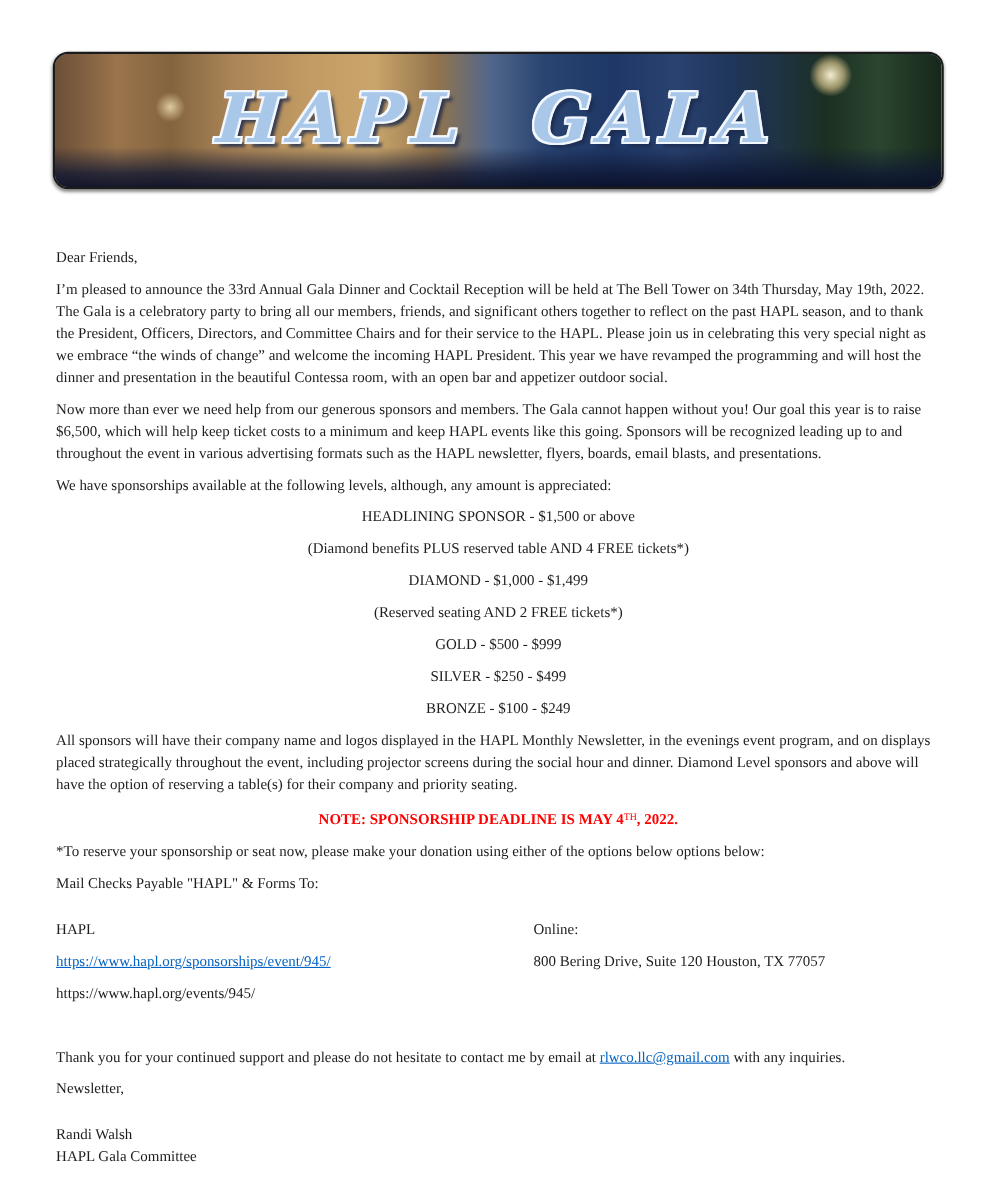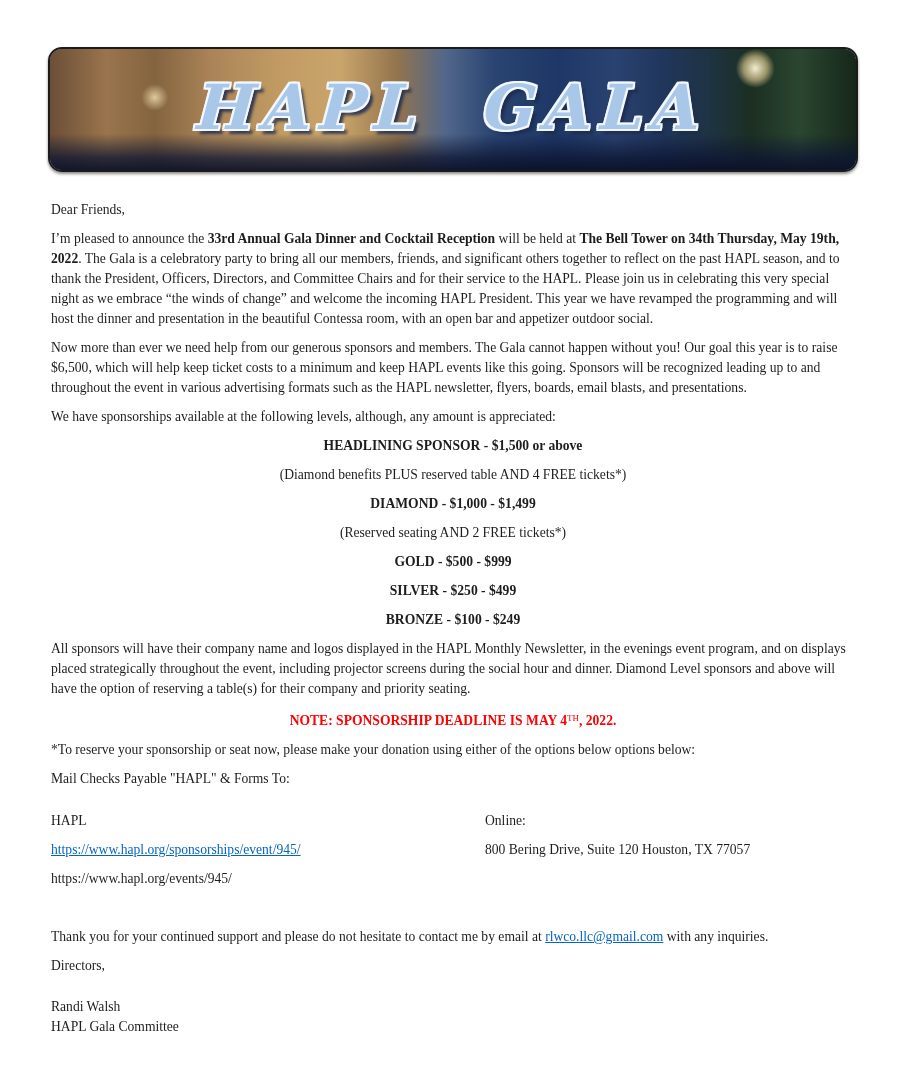--- a/index.html
+++ b/index.html
@@ -33,24 +33,24 @@
     font-family:"DejaVu Serif", serif; font-style:italic; font-weight:bold;
     font-size:62px; letter-spacing:8px; word-spacing:28px; color:#a9c7e9;
     text-shadow:
       -2px -2px 0 #f2f7fd, 2px -2px 0 #f2f7fd, -2px 2px 0 #f2f7fd, 2px 2px 0 #f2f7fd,
       -2px 0 0 #f2f7fd, 2px 0 0 #f2f7fd, 0 -2px 0 #f2f7fd, 0 2px 0 #f2f7fd,
       5px 5px 3px rgba(28,42,78,0.85);
     transform:skewX(-4deg); padding-bottom:4px;
   }
 
   
-  .content { position:absolute; left:51px; top:200px; width:804px; }
+  .content { position:absolute; left:51px; top:224px; width:804px; }
   .content p { margin:0 0 9px; line-height:20px; }
   .center { text-align:center; }
-  .bold { font-weight:bold; }
+  .bold { font-weight:normal; }
   .note-line { color:#FF0000; font-weight:bold; }
   .sup { font-size:9px; vertical-align:4px; font-weight:normal; }
   a.doc-link { color:#0563C1; text-decoration:underline; cursor:pointer; }
   .cols { display:grid; grid-template-columns:434px 370px;margin-top:22px; }
   .spacer { height:29px; }
 </style>
 </head>
 <body>
 
 <div class="page">
@@ -93,20 +93,20 @@
       <p><a class="doc-link" href="#">https://www.hapl.org/sponsorships/event/945/</a></p>
 
       <p>800 Bering Drive, Suite 120 Houston, TX 77057</p>
       <p>https://www.hapl.org/events/945/</p>
     </div>
 
     <div class="spacer"></div>
 
     <p><span>Thank you for your continued support and please do not hesitate to contact me by email at </span><a class="doc-link" href="#">rlwco.llc@gmail.com</a><span> with any inquiries.</span></p>
 
-    <p>Directors,</p>
+    <p>Newsletter,</p>
 
     <div class="spacer" style="height:12px;"></div>
 
     <p><span>Randi Walsh</span><br><span>HAPL Gala Committee</span></p>
 
   </div>
 </div>
 
 </body></html>

